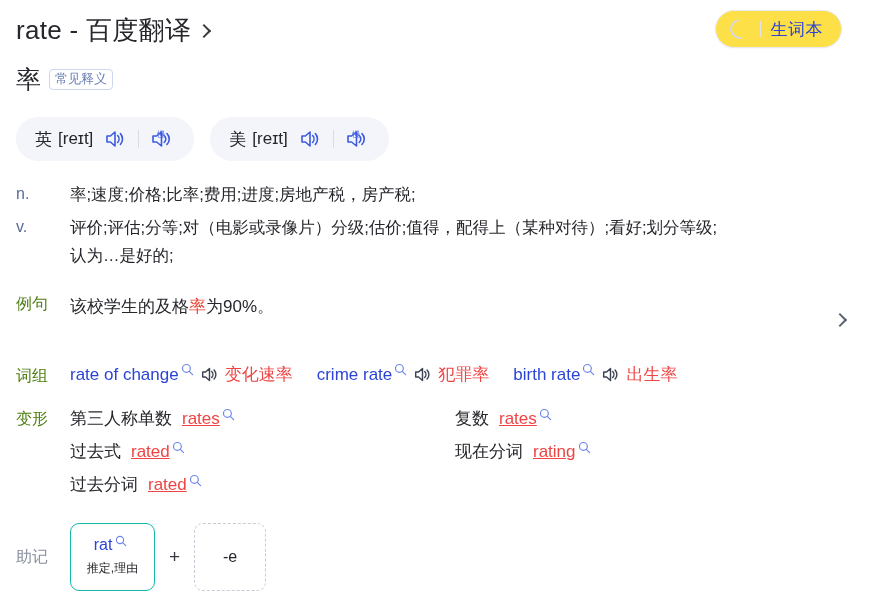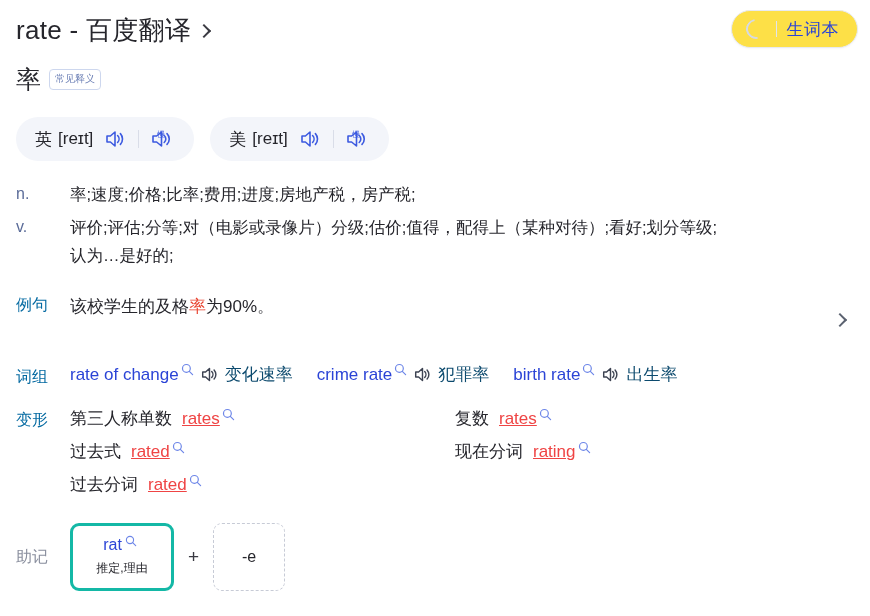--- a/index.html
+++ b/index.html
@@ -21,21 +21,21 @@
     height: 616px;
     padding: 0;
     box-sizing: border-box;
   }
 
   
   .header {
     position: absolute;
     left: 16px;
     top: 10px;
-    right: 12px;
+    right: 28px;
     height: 46px;
   }
   .title-row {
     display: flex;
     align-items: center;
     gap: 2px;
     font-size: 26px;
     color: #26262c;
     line-height: 40px;
     font-weight: 400;
@@ -105,21 +105,21 @@
     display: flex;
     align-items: center;
     gap: 8px;
   }
   .headword {
     font-size: 25px;
     color: #26262c;
     line-height: 30px;
   }
   .badge {
-    font-size: 10px;
+    font-size: 13px;
     color: #6b7fb5;
     border: 1px solid #cdd7ee;
     border-radius: 4px;
     padding: 1px 5px 2px 5px;
     line-height: 16px;
     white-space: nowrap;
   }
 
   
   .pron-row {
@@ -178,22 +178,23 @@
     color: #26262c;
     line-height: 28px;
     flex: 1;
   }
 
   
   .sec-label {
     width: 54px;
     flex: 0 0 54px;
     font-size: 16px;
-    color: #0369a1;
+    color: #4d7c0f;
     line-height: 28px;
+    font-family: Liberation Mono, monospace;
   }
 
   
   .example {
     position: absolute;
     left: 16px;
     top: 291px;
     width: 840px;
     display: flex;
     align-items: flex-start;
@@ -256,21 +257,21 @@
     align-items: center;
     margin-right: 24px;
     white-space: nowrap;
   }
   .phrase-en {
     font-size: 17px;
     color: #2b44d6;
   }
   .phrase-zh {
     font-size: 17px;
-    color: #0c4a6e;
+    color: #ef4444;
     margin-left: 8px;
     font-family: Liberation Serif, serif;
   }
   .mag {
     display: inline-block;
     margin: 0 4px 0 2px;
     position: relative;
     top: -5px;
     line-height: 0;
   }
@@ -317,23 +318,23 @@
     font-size: 16px;
     color: #8a8f9e;
     line-height: 70px;
   }
   .mn-cards {
     display: flex;
     align-items: center;
     gap: 14px;
   }
   .mn-card {
-    width: 104px;
+    width: 85px;
     height: 68px;
-    border: 3px solid #14b8a6;
+    border: 1px solid #14b8a6;
     border-radius: 9px;
     display: flex;
     flex-direction: column;
     align-items: center;
     justify-content: center;
     box-sizing: border-box;
     background: #fff;
   }
   .mn-card.dashed {
     border: 1px dashed #c7cbd6;

